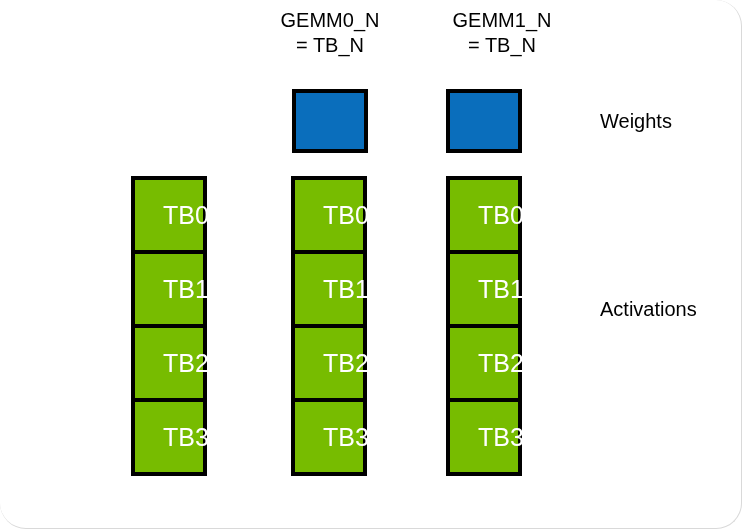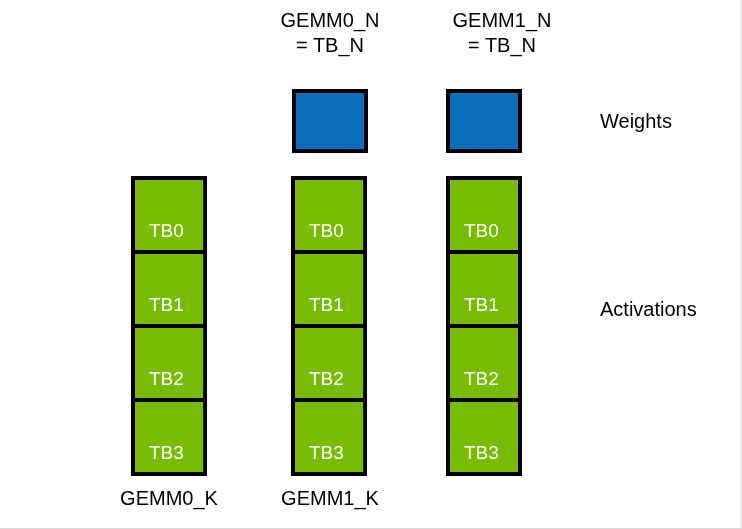--- a/index.html
+++ b/index.html
@@ -12,20 +12,21 @@
   }
   #canvas {
     position: relative;
     width: 742px;
     height: 529px;
     background: #ffffff;
     overflow: hidden;
     border-right: 1px solid #d9d9d9;
     border-bottom: 1px solid #d9d9d9;
     box-sizing: border-box;
+    border-radius: 26px;
   }
 
   
   .lbl {
     position: absolute;
     color: #000000;
     font-size: 20px;
     line-height: 25px;
     white-space: pre;
     letter-spacing: 0px;
@@ -55,28 +56,27 @@
     border: 4px solid #000000;
     box-sizing: border-box;
     flex: 1 1 0;
     margin-top: -4px;
   }
   .act-cell:first-child {
     margin-top: 0;
   }
   .act-cell-label {
     position: absolute;
-    left: 14px;
+    left: 28px;
     top: 50%;
     transform: translateY(-50%);
     color: #ffffff;
-    font-size: 19px;
+    font-size: 25px;
     line-height: 24px;
     white-space: pre;
-    margin-top: 16px;
   }
 </style>
 </head>
 <body>
 
 <div id="canvas">
 
   <div class="lbl center" style="left:268px; top:8px; width:124px;">GEMM0_N
 = TB_N</div>
 
@@ -130,17 +130,15 @@
       <span class="act-cell-label">TB1</span>
     </div>
     <div class="act-cell">
       <span class="act-cell-label">TB2</span>
     </div>
     <div class="act-cell">
       <span class="act-cell-label">TB3</span>
     </div>
   </div>
 
-  <div class="lbl center" style="left:107px; top:486px; width:124px;">GEMM0_K</div>
 
-  <div class="lbl center" style="left:268px; top:486px; width:124px;">GEMM1_K</div>
 
 </div>
 
 </body></html>

